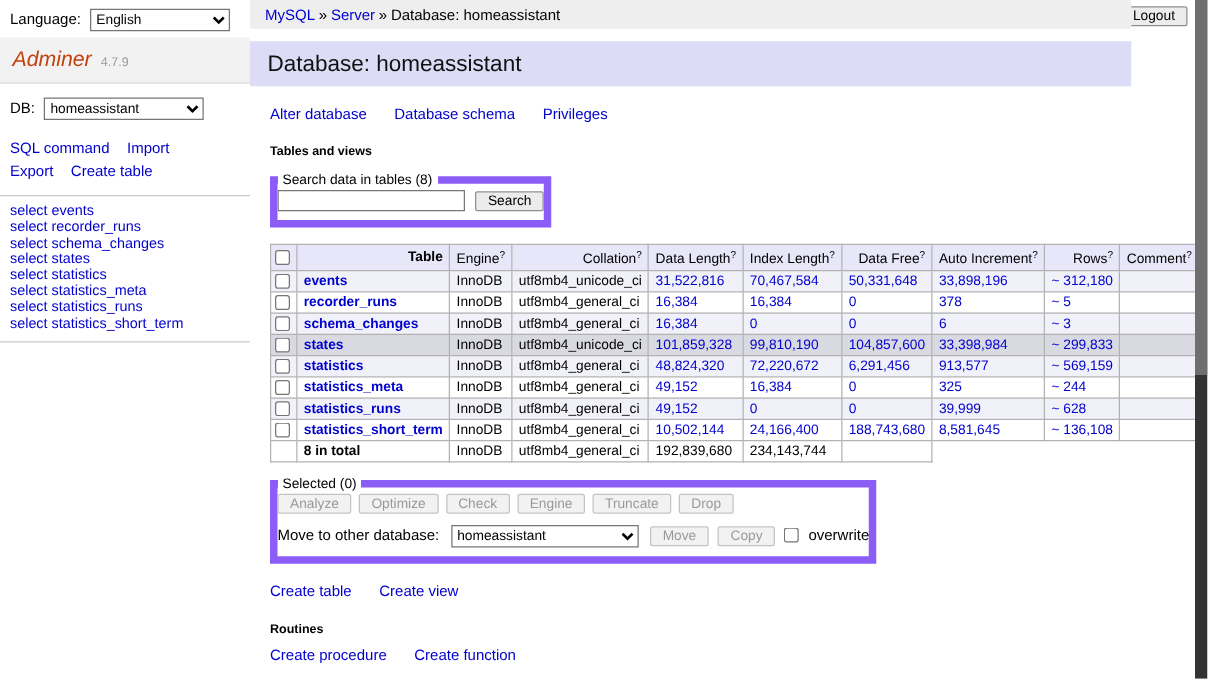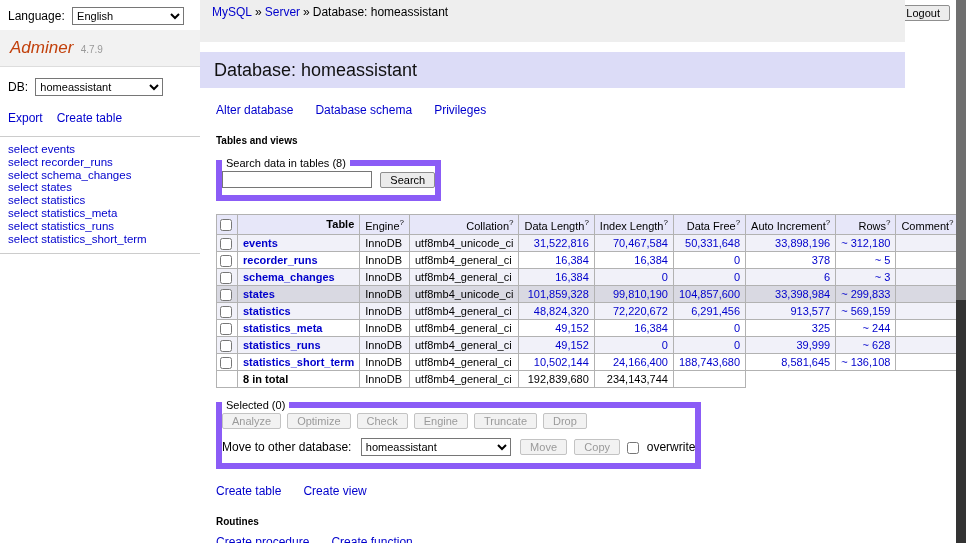--- a/index.html
+++ b/index.html
@@ -25,40 +25,40 @@
   .sb-head .ver{font-size:10px;color:#9a9a9a;margin-left:4px}
   .sb-body{padding:11px 8px 0}
   .db-row select{width:128px;margin-left:4px}
   .sb-links{margin:13px 0 0;line-height:1.5}
   .sb-links + .sb-links{margin:1px 0 10px}
   .sb-links a{margin-right:14px}
   .tbl-list{list-style:none;margin:9px -8px 0;padding:6px 8px 8px;border-top:1px solid #ccc;border-bottom:1px solid #ccc;font-size:11.5px}
   .tbl-list li{line-height:12.8px}
 
   .content{position:absolute;top:0;left:200px;width:705px}
-  .bc-bar{height:42px;line-height:25px;background:var(--bc-bg,#eee);padding-left:12px;white-space:nowrap}
+  .bc-bar{height:23px;line-height:25px;background:var(--bc-bg,#eee);padding-left:12px;white-space:nowrap}
   .bc-bar .sep{color:#000;margin:0 3px}
   .title-bar{margin-top:10px;height:36px;line-height:36px;background:var(--title-bg,#ddf);font-size:18px;padding-left:14px;font-weight:400;color:#111}
   .inner{padding-left:16px}
   .linkrow{margin:15px 0 0}
   .linkrow a{margin-right:22px}
   .linkrow.tight{margin-top:8px}
   h3{font-size:10px;margin:18px 0 0;font-weight:700}
 
   fieldset{border:6px solid #8b5cf6;display:inline-block;margin:11px 0 0;padding:2px 0 7px;vertical-align:top}
   legend{font-size:11px;padding:0 4px}
   .search-input{width:150px;height:17px;border:1px solid #767676;font-size:11px;padding:1px 3px;margin-right:5px}
 
   table.data{border-collapse:collapse;margin-top:13px;font-size:11px}
   .data th,.data td{border:1px solid #b2b2b2;padding:1px 5px;white-space:nowrap;height:17px;line-height:14px}
   .data thead th{background:var(--th-bg,#e7e7f9);font-weight:400;text-align:right}
   .data thead th.name-h{font-weight:700}
   .data sup{font-size:8px}
   .data td.cb,.data th.cb{text-align:center;padding:1px 3px}
-  .data td.num{text-align:right}
+  .data td.num{}
   .data a.tbl{font-weight:700}
   .data tr.odd td{background:var(--alt-bg,#f1f1f9)}
   .data tr.hl td{background:var(--hl-bg,#d9d9e2)}
   .data td.bold{font-weight:700}
   .data thead th:nth-child(1){width:18px}
   .data thead th:nth-child(2){width:118px}
   .data thead th:nth-child(3){width:44px}
   .data thead th:nth-child(4){width:100px}
   .data thead th:nth-child(5){width:68px}
   .data thead th:nth-child(6){width:72px}
@@ -90,20 +90,21 @@
     <a href="#" class="app">Adminer</a>
     <span class="ver">4.7.9</span>
   </div>
   <div class="sb-body">
     <div class="db-row">
       <span>DB:</span>
       <select>
         <option>homeassistant</option>
       </select>
     </div>
+    <p class="sb-links"><a href="#">SQL command</a><a href="#">Import</a></p>
     <p class="sb-links"><a href="#">Export</a><a href="#">Create table</a></p>
     <ul class="tbl-list">
         <li><a href="#">select events</a></li>
         <li><a href="#">select recorder_runs</a></li>
         <li><a href="#">select schema_changes</a></li>
         <li><a href="#">select states</a></li>
         <li><a href="#">select statistics</a></li>
         <li><a href="#">select statistics_meta</a></li>
         <li><a href="#">select statistics_runs</a></li>
         <li><a href="#">select statistics_short_term</a></li>

